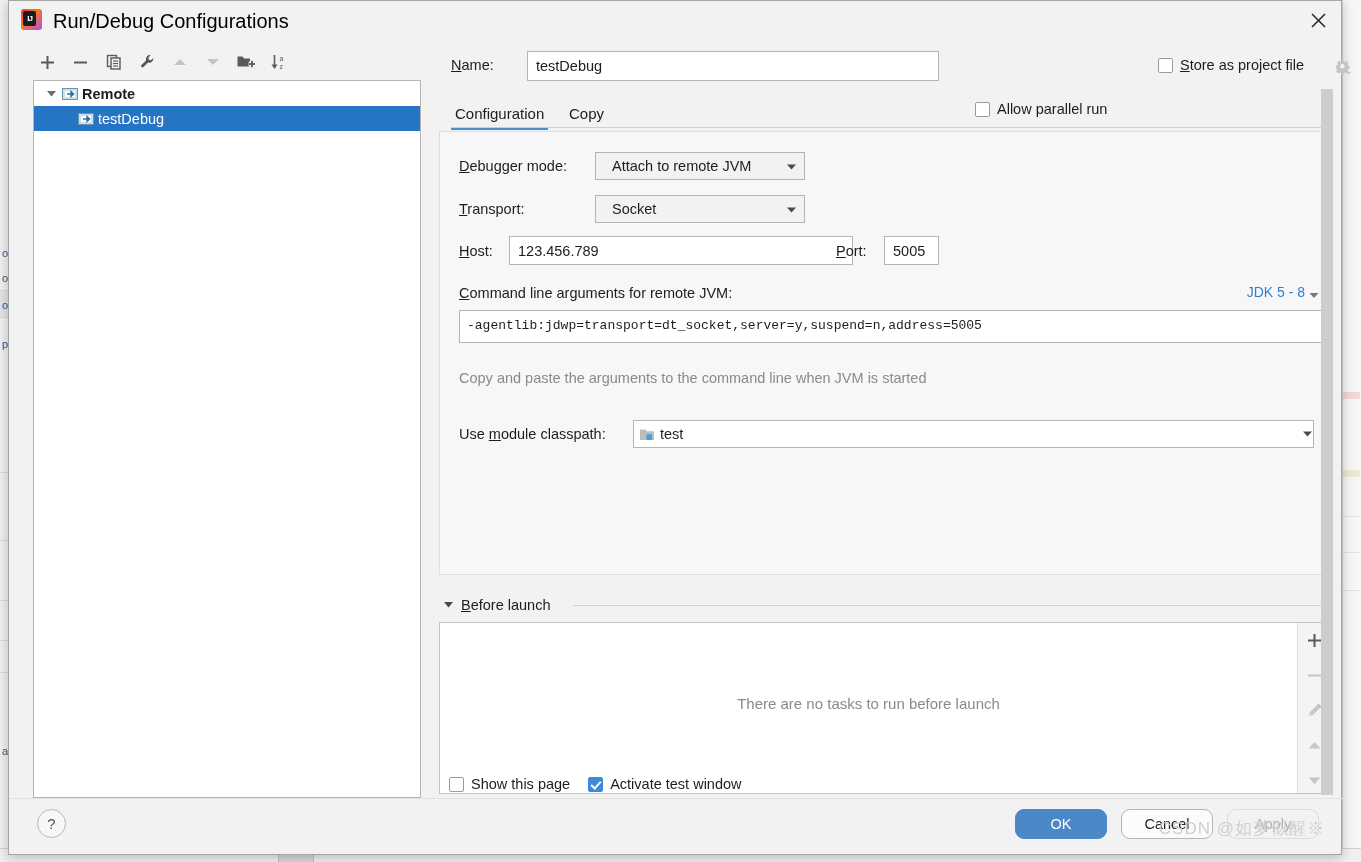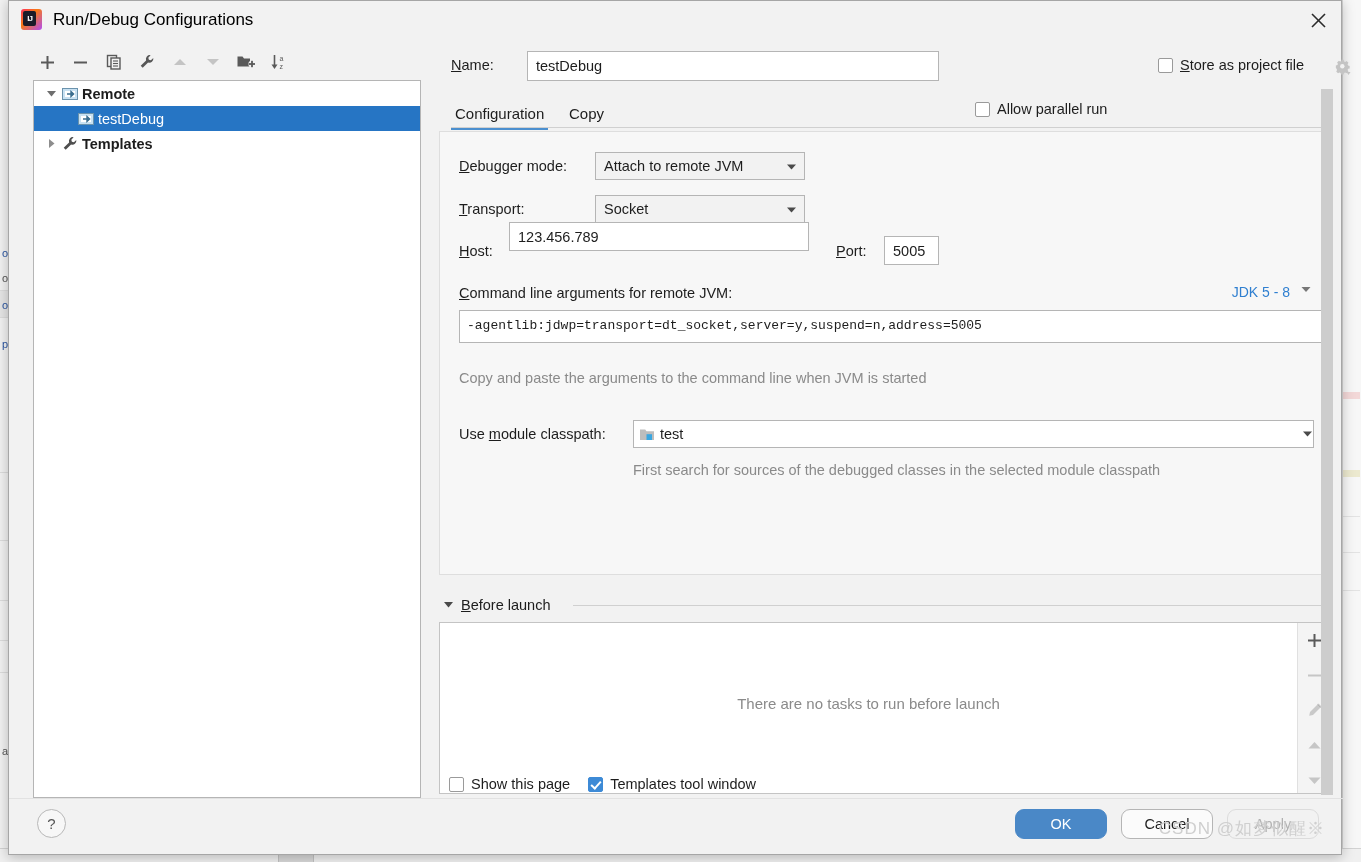--- a/index.html
+++ b/index.html
@@ -67,21 +67,21 @@
     background:#1b1b28; border-radius:2px;
   }
   #app-icon-letters {
     position:absolute; left:3px; top:3px; width:11px; height:13px;
     color:#fff; font-size:8px; font-weight:bold; line-height:13px;
     text-align:center; z-index:3; letter-spacing:-1px;
     font-family:"Liberation Sans", sans-serif;
   }
   #dialog-title {
     position:absolute; left:44px; top:9px;
-    font-size:17px; color:#000;
+    font-size:20px; color:#000;
   }
   #close-btn {
     position:absolute; right:0px; top:0px; width:46px; height:38px;
     display:flex; align-items:center; justify-content:center;
     cursor:pointer;
   }
   #close-btn svg { display:block; }
 
   
   #left-toolbar {
@@ -161,40 +161,40 @@
   }
   .frm-label { position:absolute; font-size:14.5px; color:#1d1d1d; white-space:nowrap; }
   .frm-label u { text-decoration:underline; }
 
   .combo {
     position:absolute; background:#f2f2f2; border:1px solid #b5b5b5;
     display:flex; align-items:center; cursor:pointer;
   }
   .combo .combo-text {
     flex:1; padding-left:8px; font-size:14.5px; color:#1d1d1d;
-    white-space:nowrap; overflow:hidden;
+    white-space:nowrap; overflow:hidden;margin-left:8px;
   }
   .combo .combo-arrow {
     width:26px; display:flex; align-items:center; justify-content:center; flex:0 0 26px;
   }
   .textfield {
     position:absolute; background:#fff; border:1px solid #b5b5b5;
     padding:0 8px; font-size:14.5px; color:#1d1d1d;
     font-family:"Liberation Sans", sans-serif; outline:none;
   }
   #args-area {
     position:absolute; left:19px; top:222px; width:866px; height:33px;
     background:#fff; border:1px solid #b5b5b5;
     padding:6px 7px;
     font-family:"Liberation Mono", monospace; font-size:13px; color:#1d1d1d;
     white-space:pre-wrap; line-height:1.35; overflow:hidden;
   }
   #jdk-link {
-    position:absolute; right:20px; top:196px; font-size:14px; color:#2f7fd0;
-    cursor:pointer; display:flex; align-items:flex-start; gap:11px;
+    position:absolute; right:12px; top:196px; font-size:14px; color:#2f7fd0;
+    cursor:pointer; display:flex; align-items:flex-end; gap:4px;
   }
   #args-hint {
     position:absolute; left:19px; top:282px; font-size:14.5px; color:#8a8a8a;
   }
   #classpath-combo {
     position:absolute; left:193px; top:332px; width:681px; height:28px;
     background:#fff; border:1px solid #b5b5b5; display:flex; align-items:center;
     cursor:pointer;
   }
   #classpath-combo .cp-icon { width:26px; display:flex; align-items:center; justify-content:center; flex:0 0 26px; }
@@ -390,33 +390,20 @@
         <svg width="16" height="14" viewBox="0 0 16 14">
           <rect x="0.5" y="1.5" width="15" height="11" fill="#c8e1f2" stroke="#6b93ad" stroke-width="1"></rect>
           <rect x="3" y="4" width="10" height="6" fill="#fff"></rect>
           <path d="M5 7h6M9 4.6l2.6 2.4L9 9.4z" stroke="#3b6e8f" stroke-width="1.4" fill="#3b6e8f"></path>
         </svg>
       </span>
       <span class="tree-label">testDebug</span>
     </div>
 
 
-    <div class="tree-row">
-      <span class="twisty">
-        <svg width="11" height="11" viewBox="0 0 11 11">
-            <polygon points="3,1 8.5,5.5 3,10" fill="#8d8d8d"></polygon>
-          </svg>
-      </span>
-      <span class="tree-icon">
-        <svg width="18" height="18" viewBox="0 0 18 18">
-          <path d="M12.6 2.2a4 4 0 0 0-4.5 5.2l-5.4 5.4 2 2 5.4-5.4a4 4 0 0 0 5.2-4.5l-2.4 2.4-2-.6-.6-2z" fill="#4f4f4f"></path>
-        </svg>
-      </span>
-      <span class="tree-label">Templates</span>
-    </div>
   </div>
 
   <div id="right-panel">
 
     <div id="name-row">
       <div id="name-label"><u>N</u>ame:</div>
       <input id="name-input" type="text" value="testDebug" style="">
 
       <div class="chk-wrap" style="left:524px; top:6px;margin-top:44px;">
         <span class="chkbox"></span>
@@ -459,21 +446,21 @@
       <div class="combo" style="left:155px; top:63px; width:210px; height:28px;">
         <span class="combo-text">Socket</span>
         <span class="combo-arrow">
           <svg width="11" height="11" viewBox="0 0 11 11">
               <polygon points="1,3.5 10,3.5 5.5,8.5" fill="#4a4a4a"></polygon>
             </svg>
         </span>
       </div>
 
       <div class="frm-label" style="left:19px; top:111px;"><u>H</u>ost:</div>
-      <input class="textfield" style="left: 69px; top: 90px; width: 300px; height: 29px;" type="text" value="123.456.789">
+      <input class="textfield" style="left: 69px; top: 104px; width: 344px; height: 29px;" type="text" value="123.456.789">
 
       <div class="frm-label" style="left:396px; top:111px;"><u>P</u>ort:</div>
       <input class="textfield" style="left: 444px; top: 104px; width: 55px; height: 29px;" type="text" value="5005">
 
       <div class="frm-label" style="left:19px; top:153px;"><u>C</u>ommand line arguments for remote JVM:</div>
 
       <div id="jdk-link" style="top:152px;">
         <span>JDK 5 - 8</span>
         <svg width="10" height="10" viewBox="0 0 10 10">
             <polygon points="0.5,3 9.5,3 5,8" fill="#777"></polygon>
@@ -492,21 +479,20 @@
             <rect x="7.5" y="7.2" width="5.5" height="5.8" fill="#3aa6e0"></rect>
           </svg>
         </span>
         <span class="cp-text">test</span>
         <span class="combo-arrow">
           <svg width="11" height="11" viewBox="0 0 11 11">
               <polygon points="1,3.5 10,3.5 5.5,8.5" fill="#4a4a4a"></polygon>
             </svg>
         </span>
       </div>
-      <div id="classpath-hint" style="top:328px;">First search for sources of the debugged classes in the selected module classpath</div>
     </div>
 
     <div id="bl-header">
       <span>
         <svg width="11" height="11" viewBox="0 0 11 11">
             <polygon points="1,3 10,3 5.5,8.5" fill="#4a4a4a"></polygon>
           </svg>
       </span>
       <span id="bl-title"><u>B</u>efore launch</span>
     </div>
@@ -552,21 +538,21 @@
 
   <div id="bottom-sep"></div>
 
   <div id="bottom-checks">
     <div class="chk-wrap" style="position:relative;">
       <span class="chkbox"></span>
       <span class="chk-label">Show this page</span>
     </div>
     <div class="chk-wrap" style="position:relative;">
       <span class="chkbox checked"></span>
-      <span class="chk-label">Templates tool window</span>
+      <span class="chk-label">Activate test window</span>
     </div>
   </div>
 
   <div id="help-btn">?</div>
 
   <div id="btn-row">
     <button class="dlg-btn primary">OK</button>
     <button class="dlg-btn">Cancel</button>
     <button class="dlg-btn disabled">Apply</button>
   </div>

